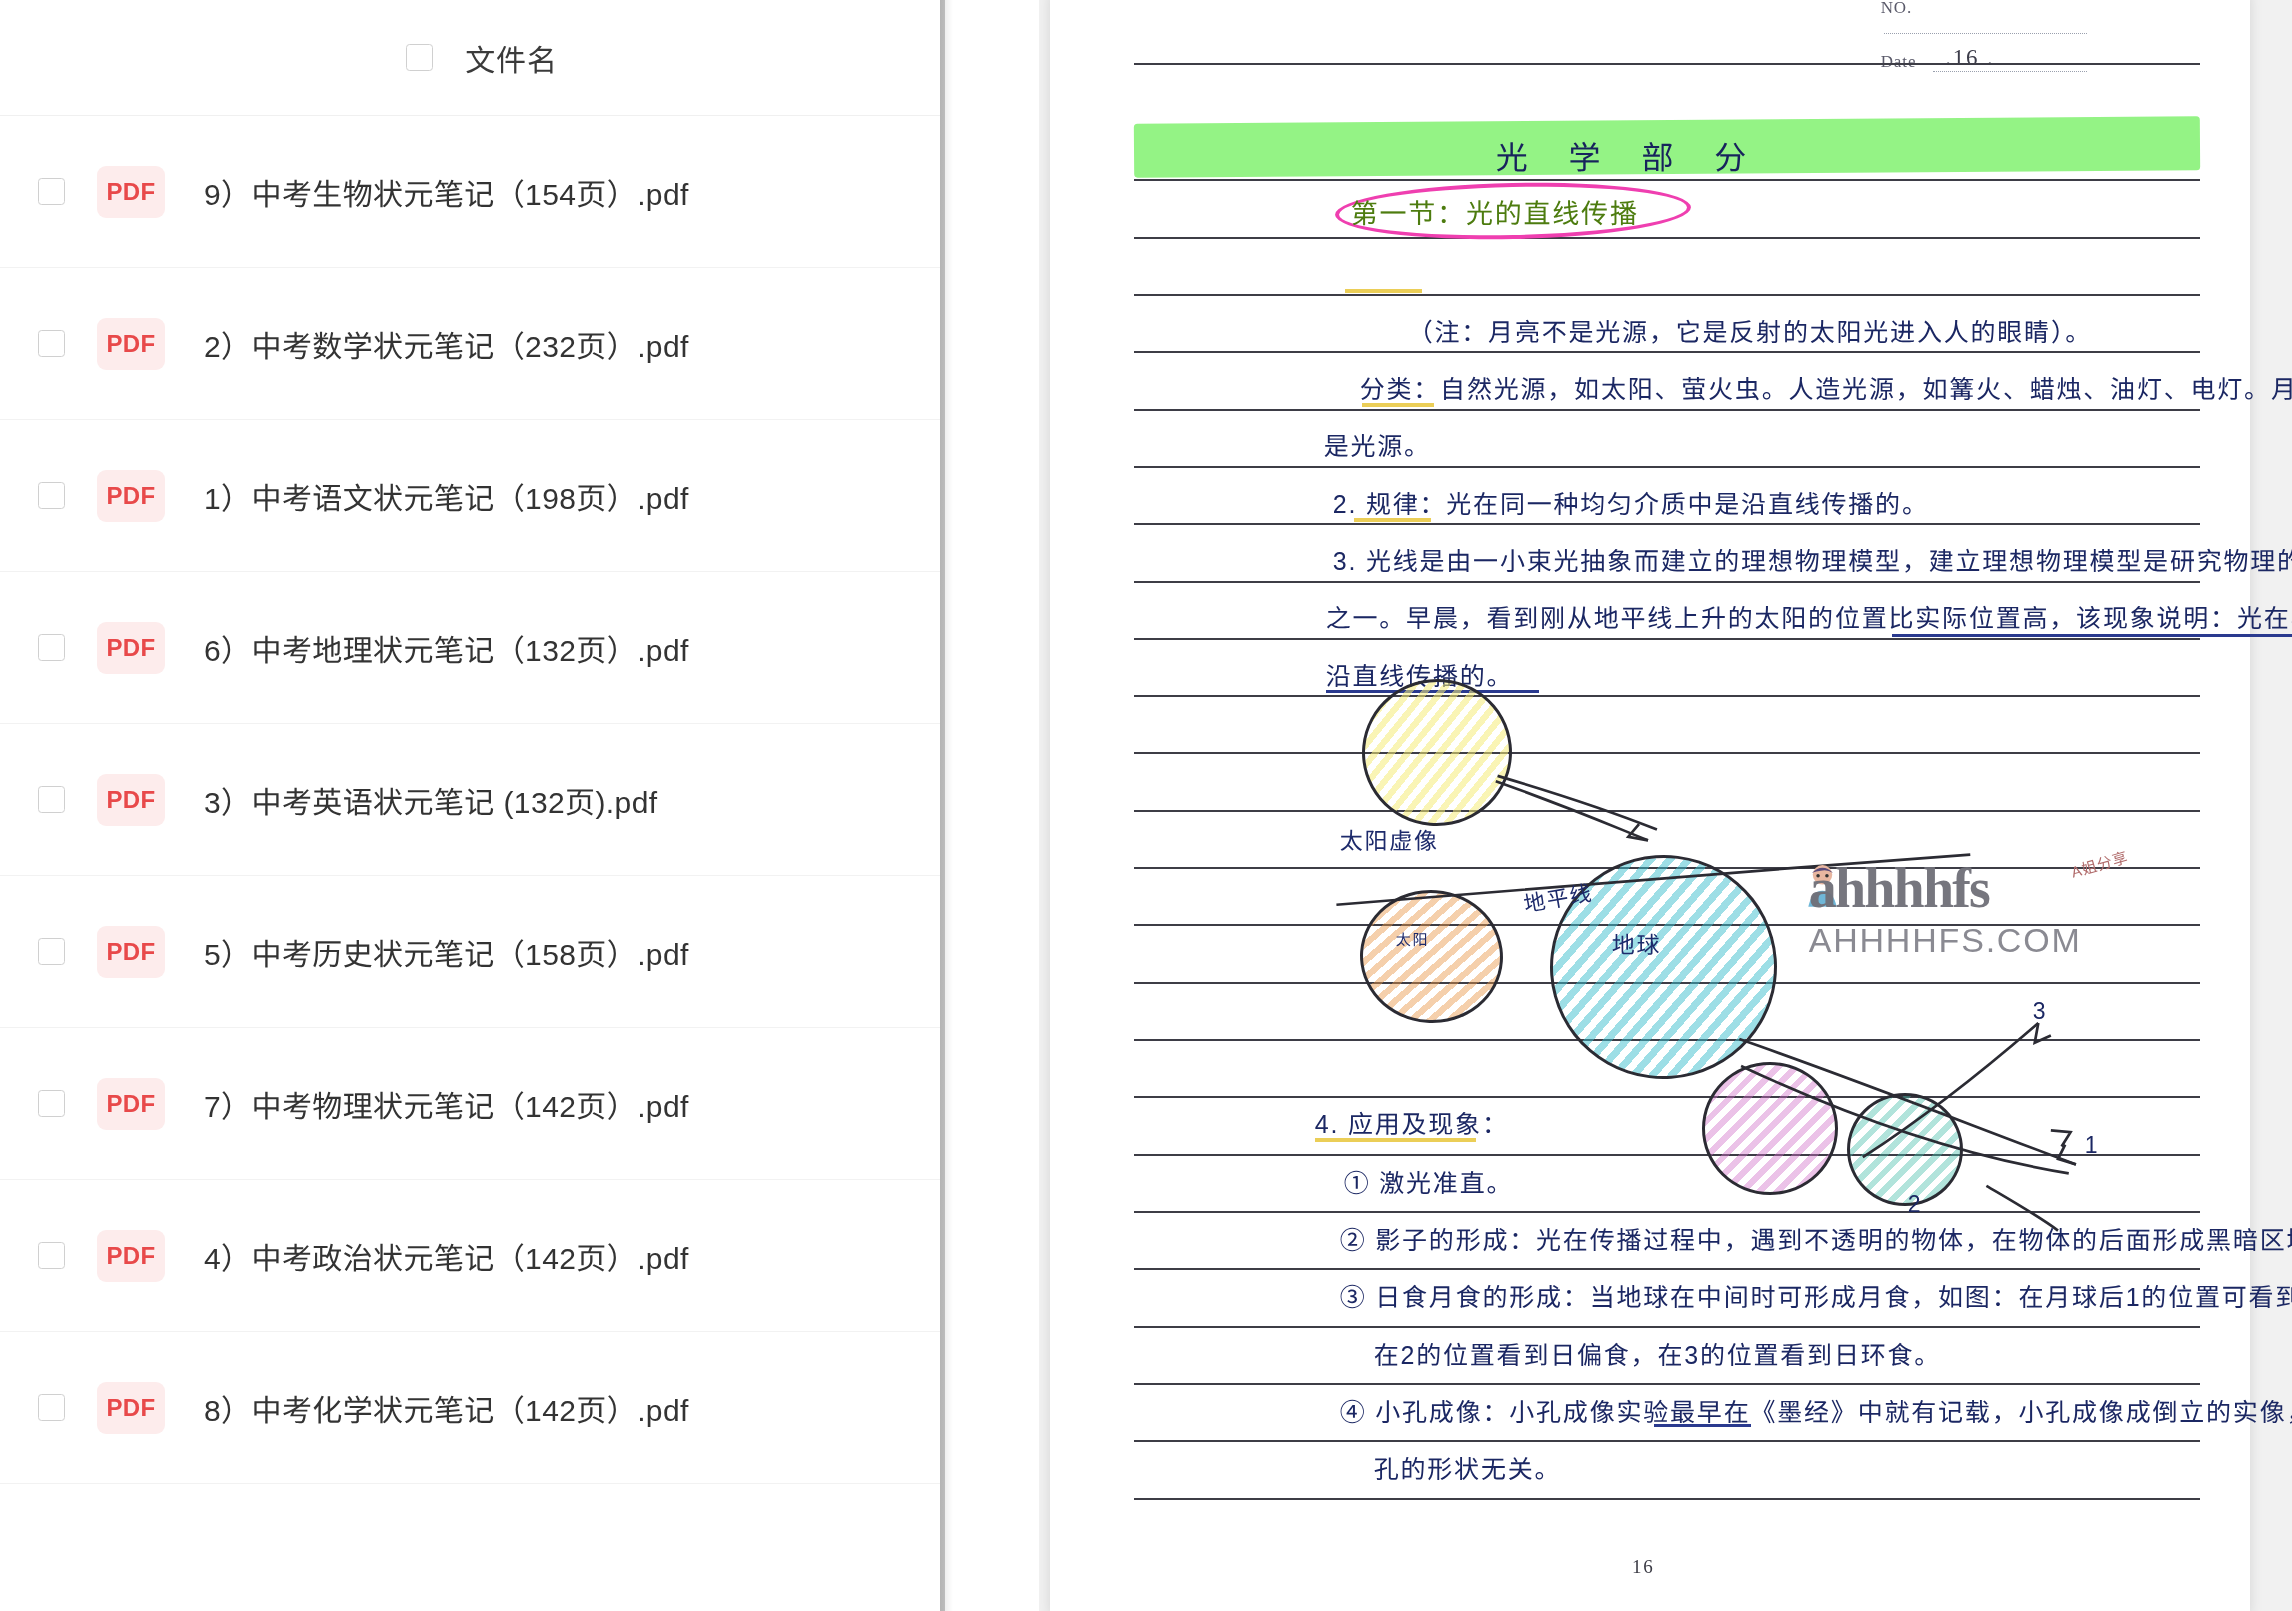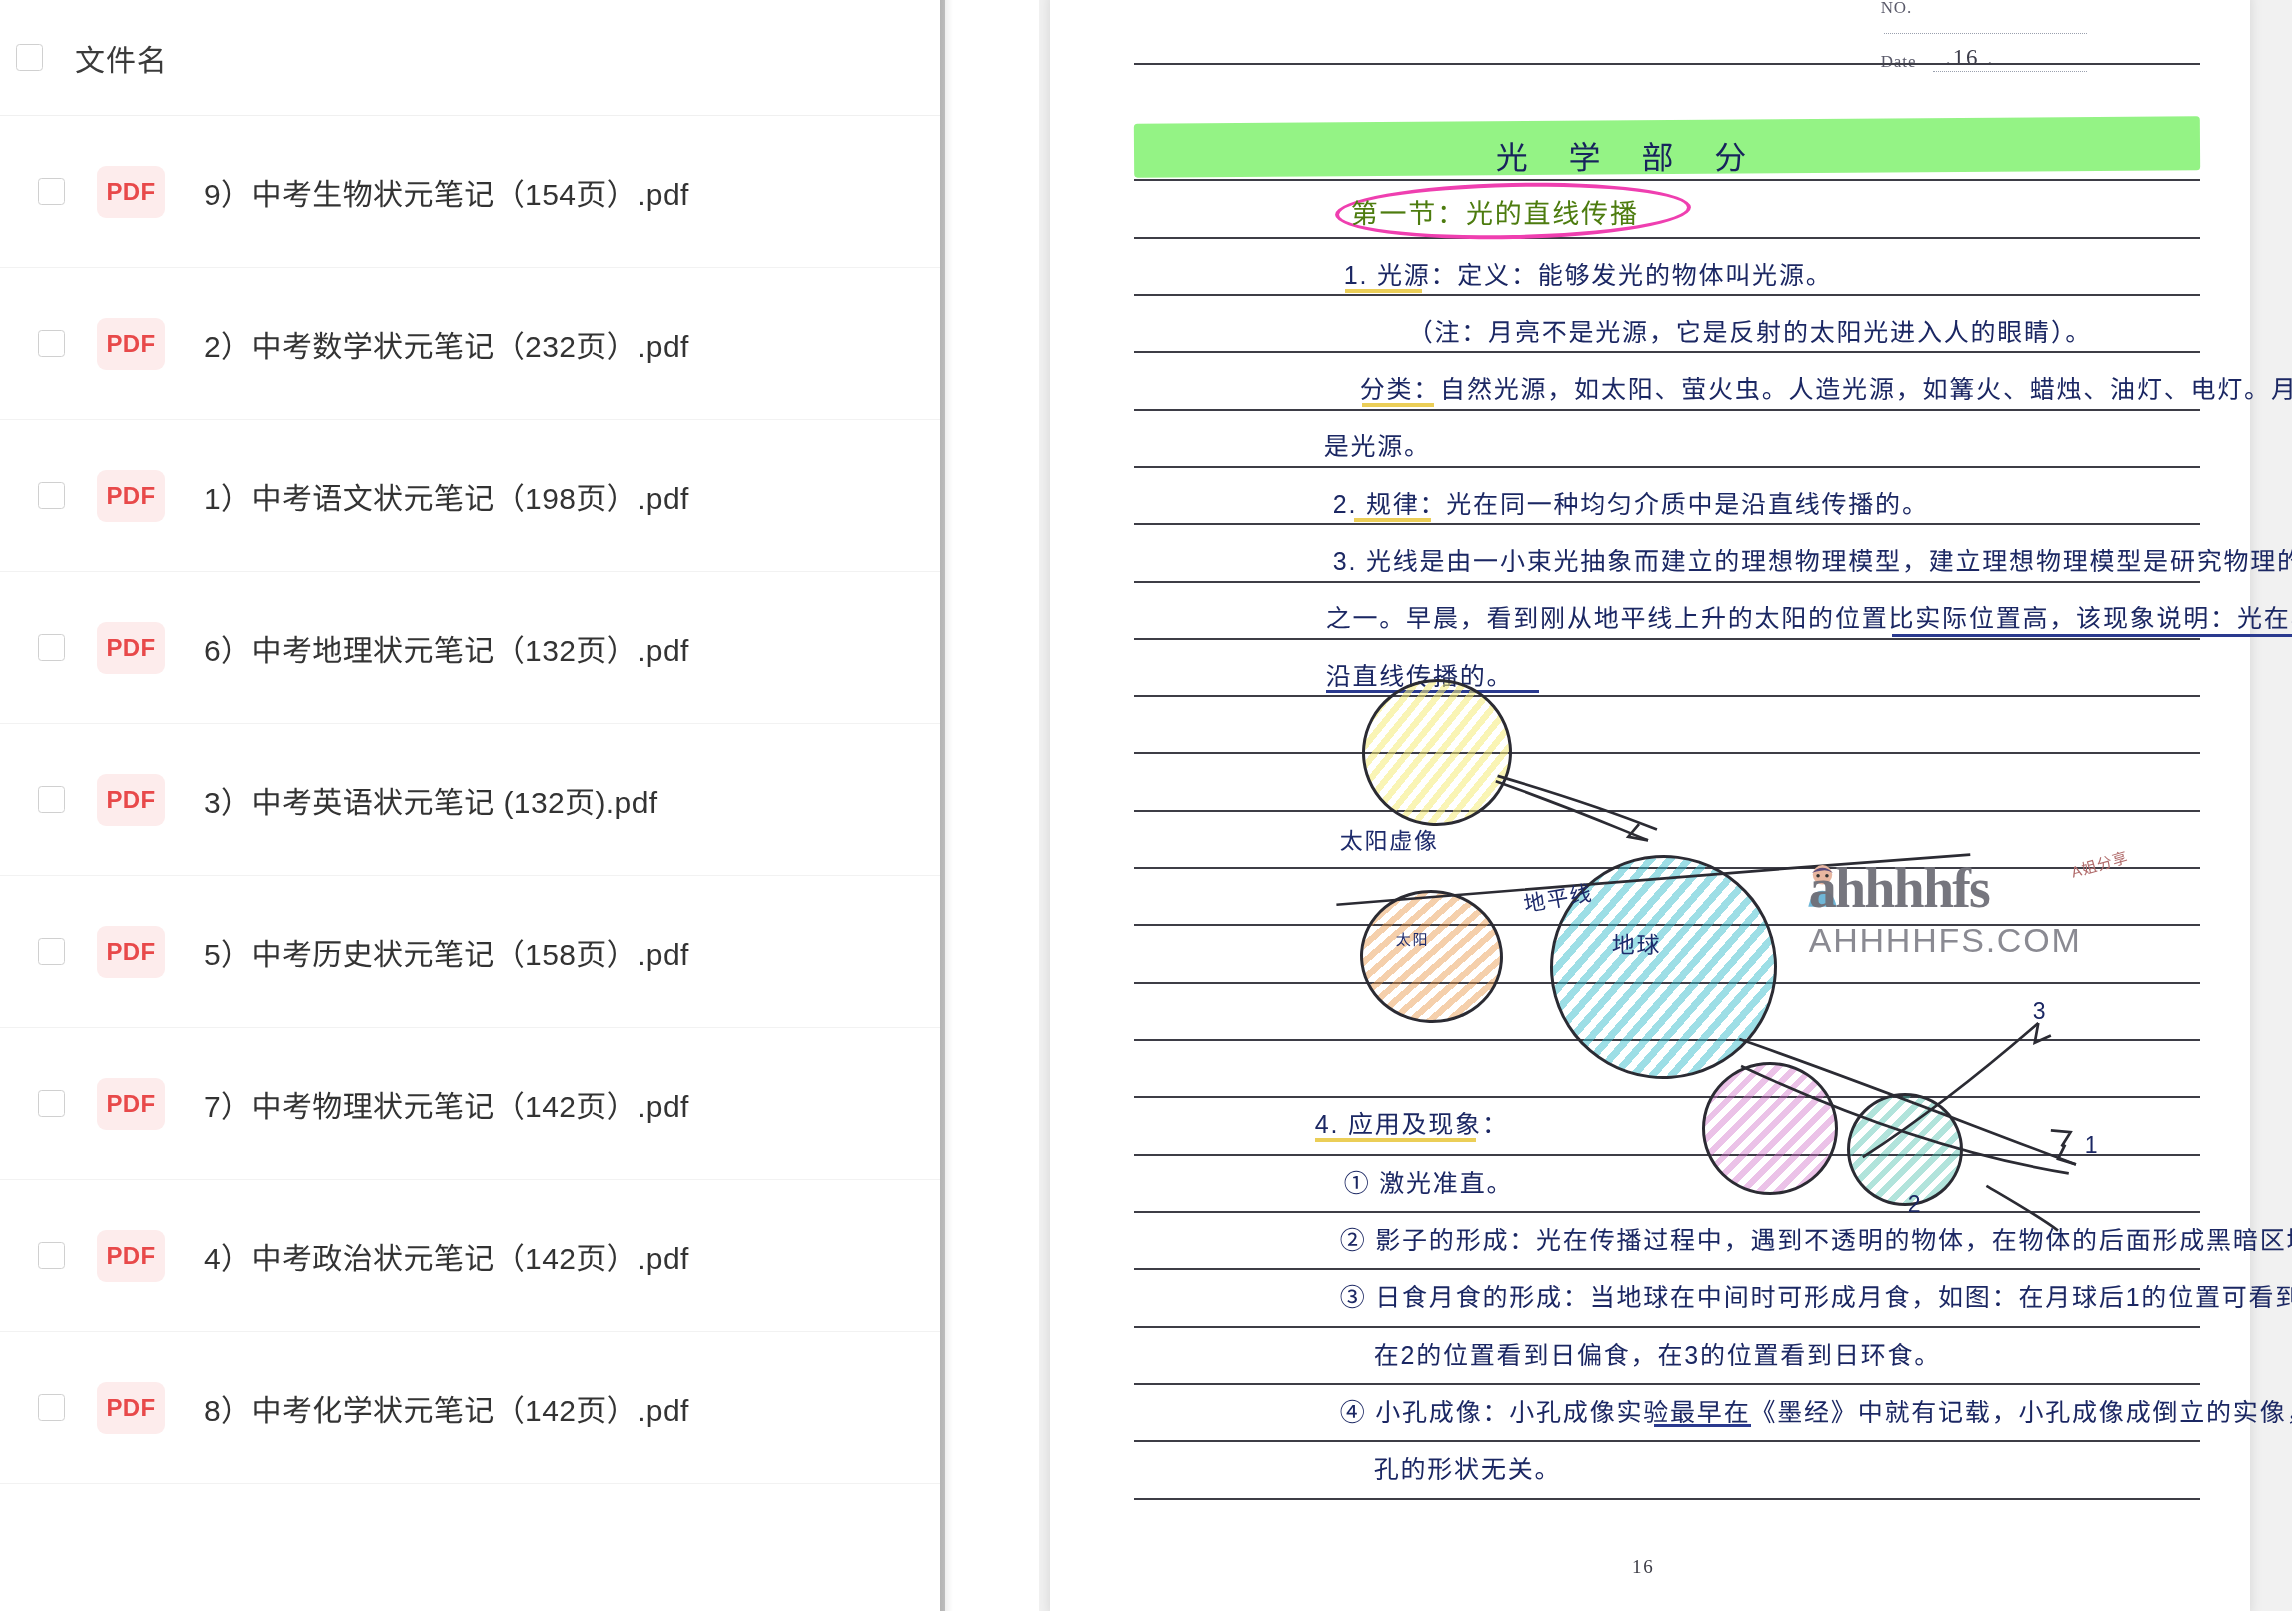--- a/index.html
+++ b/index.html
@@ -24,22 +24,23 @@
     height: 100%;
     background: #ffffff;
     position: relative;
     flex: 0 0 940px;
   }
 
   .file-header {
     display: flex;
     align-items: center;
     height: 116px;
-    padding-left: 16px;
+    padding-left: 24px;
     border-bottom: 0.9px solid #f0f0f0;
+    justify-content: center;
   }
 
   .checkbox {
     width: 27px; height: 27px;
     border: 1.8px solid #d0d0d0;
     border-radius: 3.6px;
     background: #fff;
     flex: 0 0 27px;
     cursor: pointer;
   }
@@ -433,21 +434,20 @@
           <div class="ln" style="top:1505px"></div>
         </div>
 
         <div class="hl-green"></div>
 
         <div class="hw title-main">光 学 部 分</div>
 
         <div class="oval-pink"></div>
         <div class="hw section-1">第一节：光的直线传播</div>
 
-        <div class="hw line-item" style="left:269px; top:262px;">1. 光源：定义：能够发光的物体叫光源。</div>
         <div class="underline-y" style="left:270px; top:296px; width:77px;"></div>
 
         <div class="hw line-item" style="left:333px; top:319px;">（注：月亮不是光源，它是反射的太阳光进入人的眼睛）。</div>
 
         <div class="hw line-item" style="left:285px; top:376px;">分类：自然光源，如太阳、萤火虫。人造光源，如篝火、蜡烛、油灯、电灯。月亮本身不会发光，它不</div>
         <div class="underline-y" style="left:287px; top:410px; width:72px;"></div>
 
         <div class="hw line-item" style="left:249px; top:433px;">是光源。</div>
 
         <div class="hw line-item" style="left:258px; top:491px;">2. 规律：光在同一种均匀介质中是沿直线传播的。</div>

